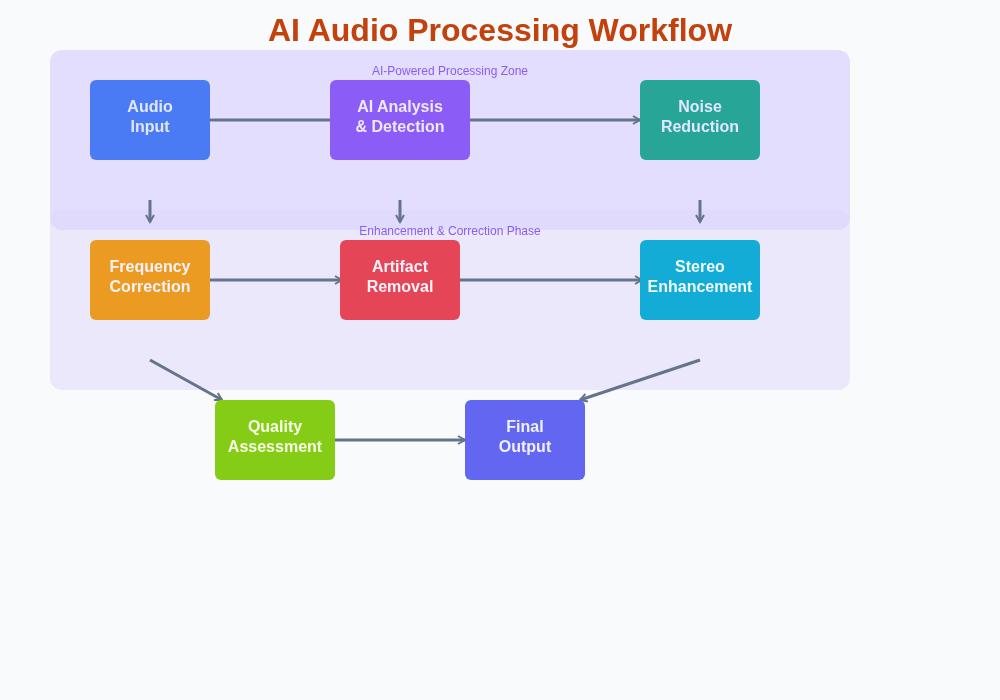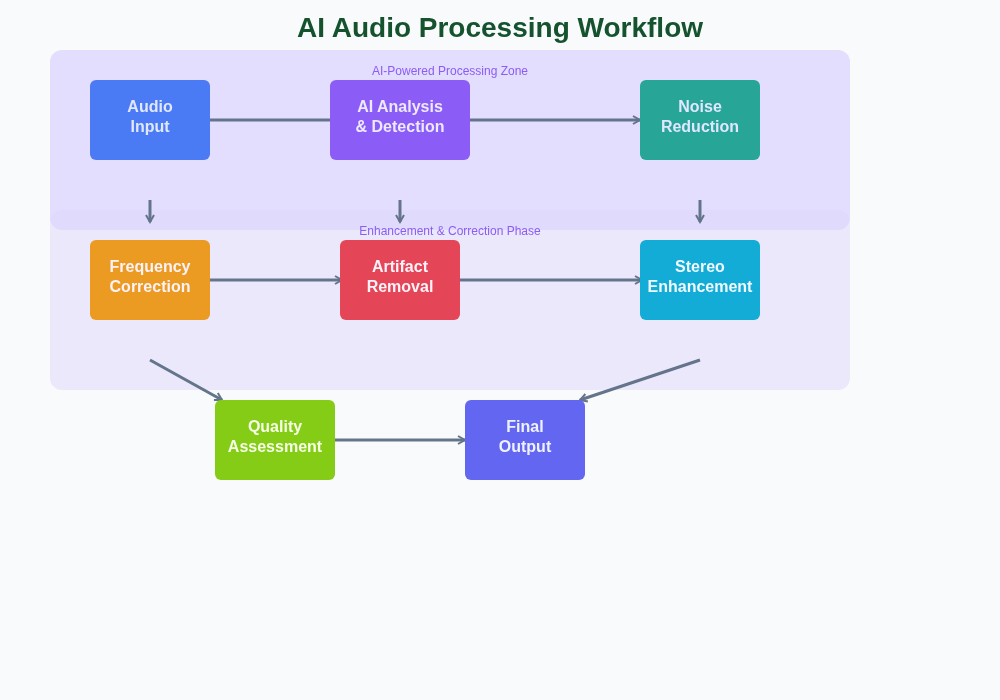--- a/index.html
+++ b/index.html
@@ -4,21 +4,21 @@
   <style>
     html, body { margin: 0; padding: 0; }
     body {
       width: 1000px; height: 700px; overflow: hidden;
       background: #f8fafc;
       font-family: "Liberation Sans", sans-serif;
       position: relative;
     }
     .title {
       position: absolute; left: 0; top: 12px; width: 1000px;
-      text-align: center; font-size: 28px; font-weight: bold; color: #14532d;
+      text-align: center; font-size: 32px; font-weight: bold; color: #c2410c;
       margin: 0;
     }
     svg.canvas { position: absolute; left: 0; top: 0; }
     .zone-label { font-size: 12px; fill: #8b5cf6; }
     .node-text { font-size: 16px; font-weight: bold; }
   </style>
 </head>
 <body>
 
 <h1 class="title">AI Audio Processing Workflow</h1>

